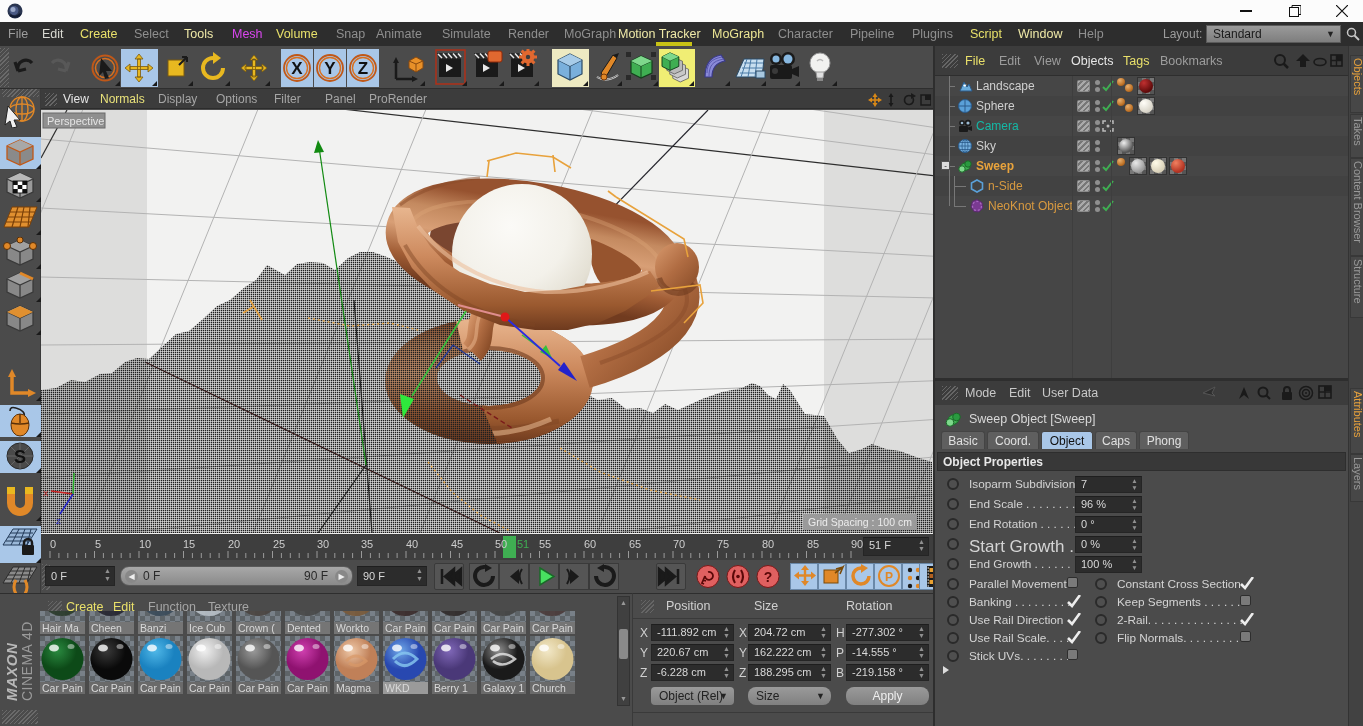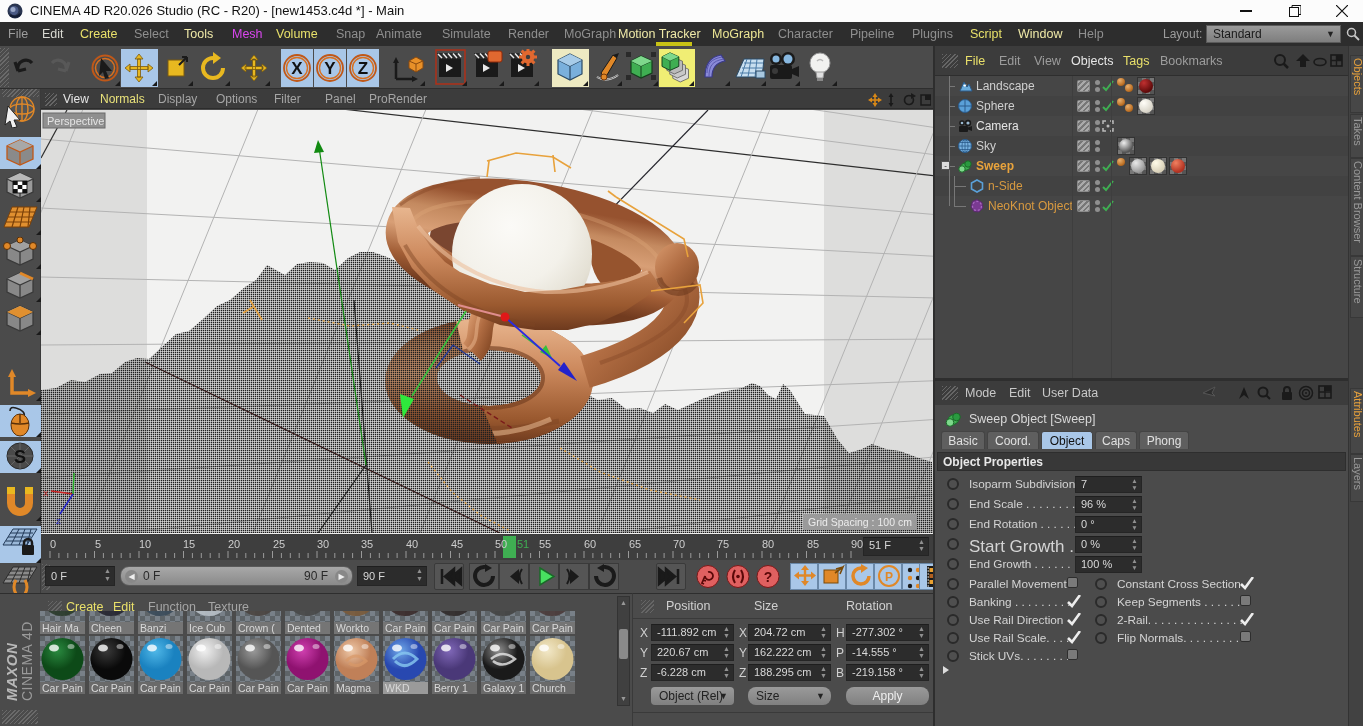--- a/index.html
+++ b/index.html
@@ -9,21 +9,20 @@
 .fld{background:#2c2c2c;color:#d8d8d8;border:1px solid #252525;border-top-color:#1e1e1e;position:absolute;font-size:11px;line-height:15px;padding-left:5px;white-space:nowrap}
 .spin{position:absolute;right:2px;top:0;bottom:0;width:9px;color:#909090;font-size:7px;line-height:7px;text-align:center}
 </style></head><body>
 <div class="abs" style="left:0;top:0;width:1363px;height:22px;background:#fcfcfc;color:#111">
 <svg class="abs" style="left:7px;top:3px" width="16" height="16">
       <circle cx="8" cy="8" r="7.5" fill="#2a3550"></circle>
       <circle cx="7" cy="7.5" r="4.5" fill="#4a5a85"></circle>
       <circle cx="6" cy="6.5" r="2.5" fill="#9aa8c8"></circle>
       <path d="M3 12 A7.5 7.5 0 0 0 13.5 11" stroke="#111b33" stroke-width="2" fill="none"></path>
     </svg>
-<div class="abs" style="left:30px;top:3px;font-size:13px">CINEMA 4D R20.026 Studio (RC - R20) - [new1453.c4d *] - Main</div>
 <div class="abs" style="left:1240px;top:10px;width:12px;height:1.5px;background:#111"></div>
 <svg class="abs" style="left:1289px;top:5px" width="12" height="12">
       <rect x="0.5" y="2.5" width="9" height="9" fill="none" stroke="#111"></rect>
       <path d="M3 2.5 V0.5 H12 V9.5 H9.5" fill="none" stroke="#111"></path>
     </svg>
 <svg class="abs" style="left:1336px;top:5px" width="12" height="12">
       <path d="M0 0 L12 12 M12 0 L0 12" stroke="#111" stroke-width="1.2"></path>
     </svg>
 </div>
 <div class="abs" style="left:0;top:22px;width:1363px;height:24px;background:#2d2d2d;line-height:24px;white-space:nowrap">
@@ -986,21 +985,21 @@
         <div class="abs" style="left:14px;top:40px;width:1px;height:20px;background:#777"></div>
         <div class="abs" style="left:14px;top:50px;width:6px;height:1px;background:#777"></div>
         <svg class="abs" style="left:22px;top:42px" width="16" height="16">
           <circle cx="5" cy="5" r="2.8" fill="#1a1a1a"></circle>
           <circle cx="11" cy="5" r="3.2" fill="#1a1a1a"></circle>
           <circle cx="11" cy="5" r="1.6" fill="#9ab8d0"></circle>
           <circle cx="5" cy="5" r="1.3" fill="#9ab8d0"></circle>
           <rect x="2" y="8" width="9" height="6" rx="1" fill="#1a1a1a"></rect>
           <path d="M11 9.5 L15 8 L15 13 L11 11.5 Z" fill="#1a1a1a"></path>
         </svg>
-        <span class="abs" style="left:41px;top:43px;color:#e5e5e5;font-size:12px;font-weight:normal">Camera</span>
+        <span class="abs" style="left:41px;top:43px;color:#14b8a6;font-size:12px;font-weight:normal">Camera</span>
         <div class="abs" style="left:142px;top:44px;width:13px;height:12px;background:#8a8a8a;border-radius:2px">
           <div style="position:absolute;left:1px;top:1px;right:1px;bottom:1px;background:repeating-linear-gradient(135deg,#aaa 0 2px,#777 2px 4px)"></div>
         </div>
         <div class="abs" style="left:160px;top:44px;width:5px;height:5px;background:#8f8f8f;border-radius:50%"></div>
         <div class="abs" style="left:160px;top:51px;width:5px;height:5px;background:#8f8f8f;border-radius:50%"></div>
         <svg class="abs" style="left:167px;top:44px" width="12" height="12">
           <g stroke="#bbb" stroke-width="1.5" fill="none">
             <path d="M1 4 L1 1 L4 1 M8 1 L11 1 L11 4 M11 8 L11 11 L8 11 M4 11 L1 11 L1 8"></path>
           </g>
           <circle cx="6" cy="6" r="1.5" fill="#bbb"></circle>

